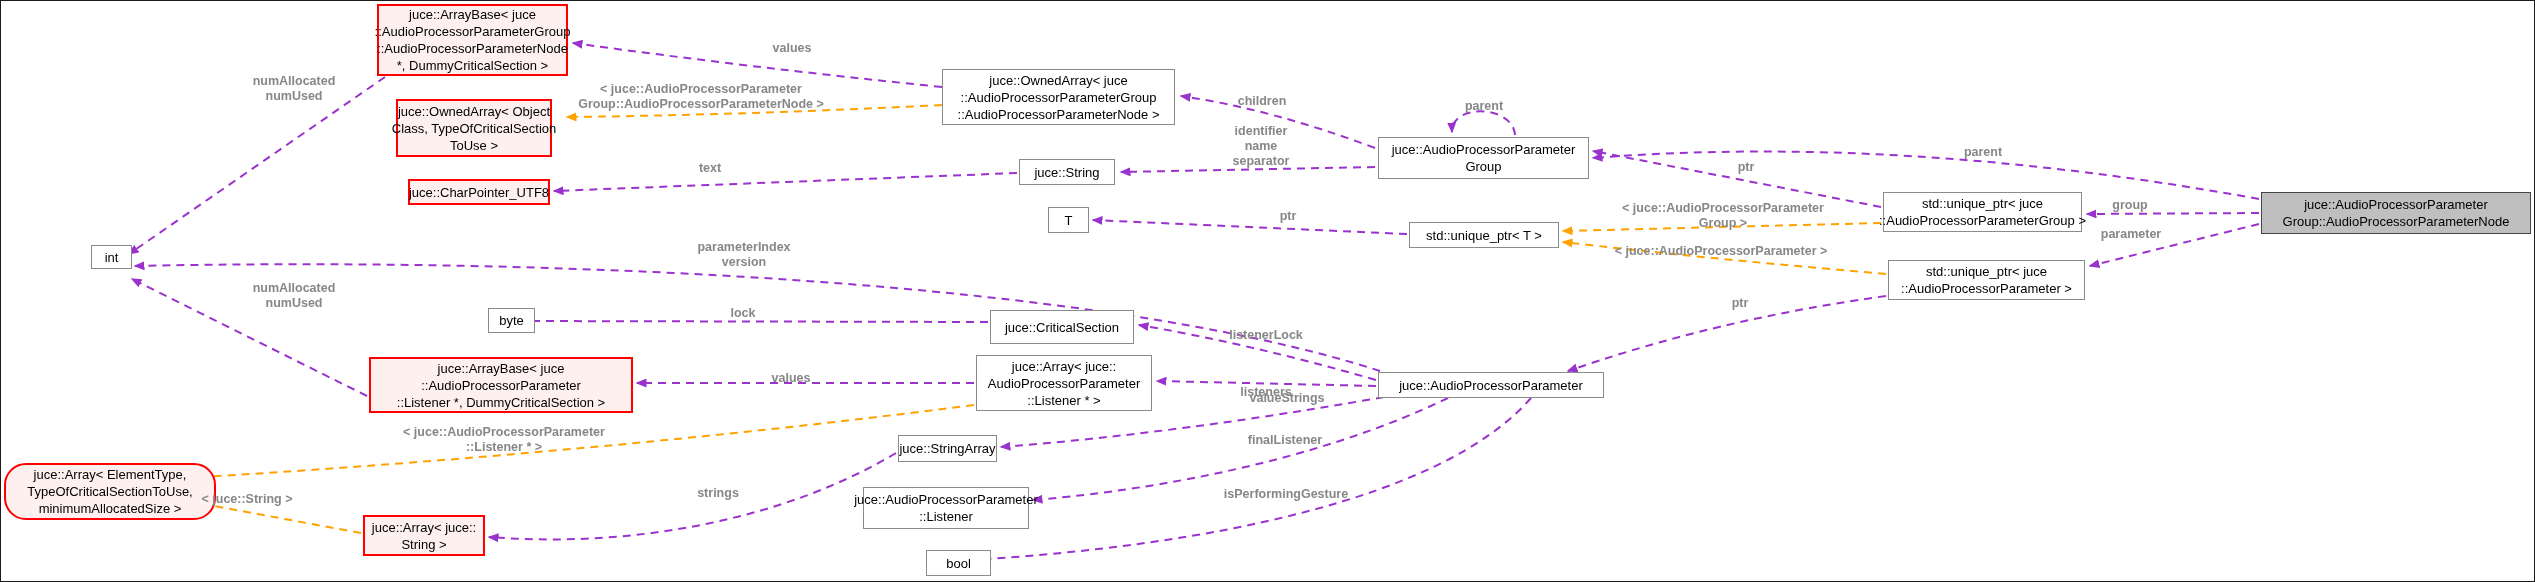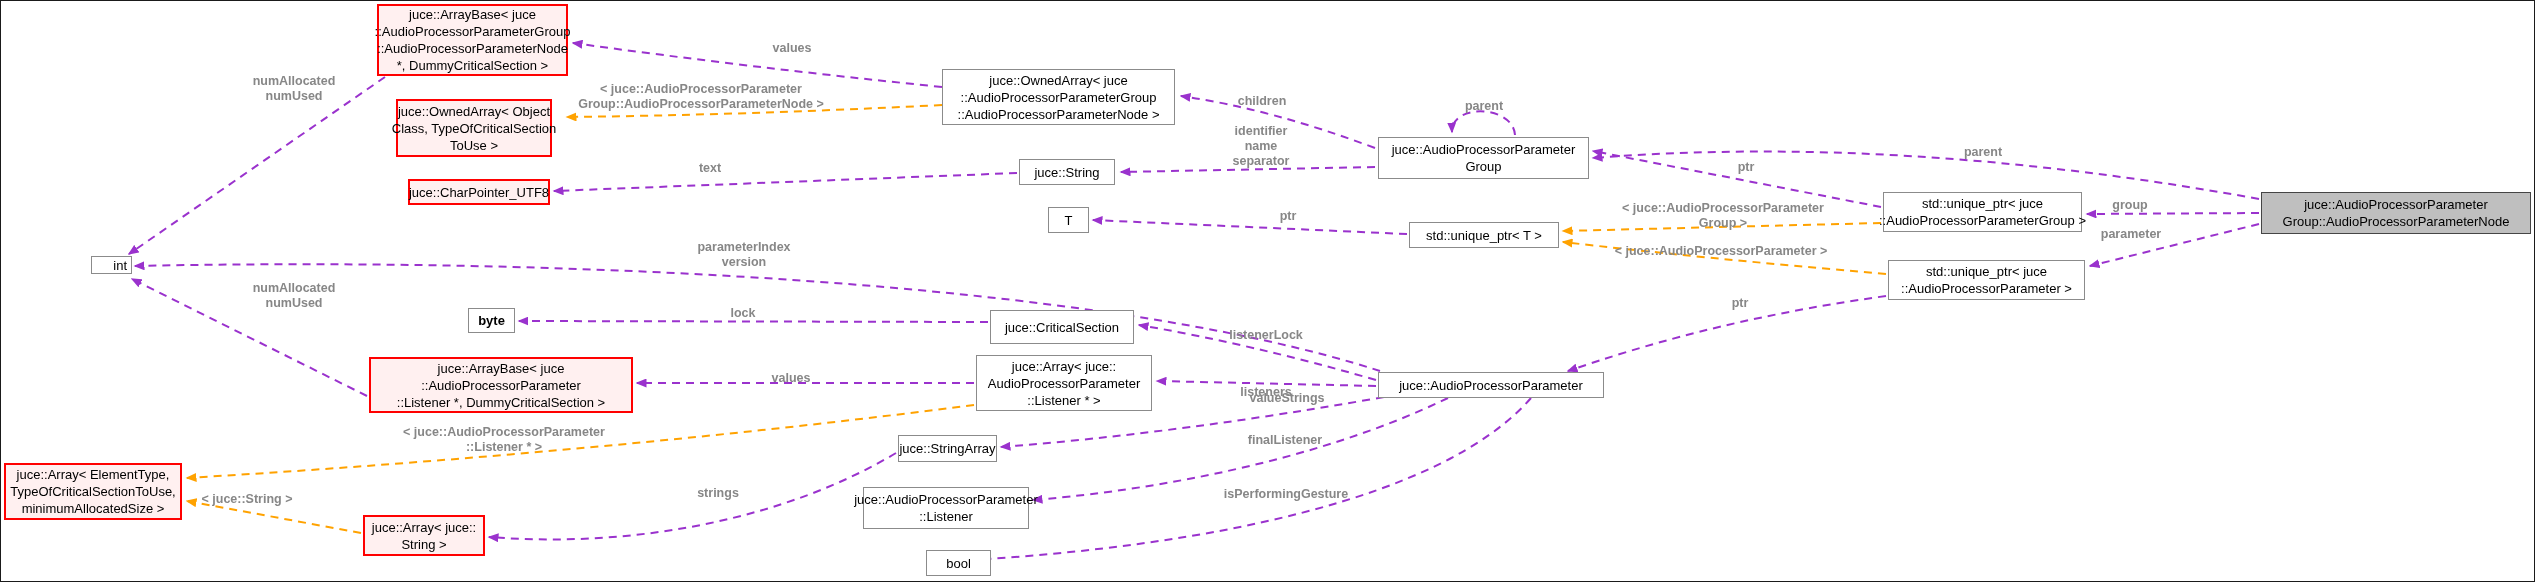--- a/index.html
+++ b/index.html
@@ -88,21 +88,21 @@
         <div>*, DummyCriticalSection &gt;</div>
       </div>
       <div class="node red" style="left: 395px; top: 98px; width: 156px; height: 58px;">
         <div>juce::OwnedArray&lt; Object</div>
         <div>Class, TypeOfCriticalSection</div>
         <div>ToUse &gt;</div>
       </div>
       <div class="node red" style="left: 407px; top: 178px; width: 142px; height: 26px;">
         <div>juce::CharPointer_UTF8</div>
       </div>
-      <div class="node plain" style="left: 90px; top: 255px; width: 41px; height: 18px; align-items: flex-end;">
+      <div class="node plain" style="left: 90px; top: 244px; width: 41px; height: 24px;">
         <div>int</div>
       </div>
       <div class="node plain" style="left: 941px; top: 68px; width: 233px; height: 56px;">
         <div>juce::OwnedArray&lt; juce</div>
         <div>::AudioProcessorParameterGroup</div>
         <div>::AudioProcessorParameterNode &gt;</div>
       </div>
       <div class="node plain" style="left: 1018px; top: 158px; width: 96px; height: 26px;">
         <div>juce::String</div>
       </div>
@@ -121,21 +121,21 @@
         <div>::AudioProcessorParameterGroup &gt;</div>
       </div>
       <div class="node focus" style="left: 2260px; top: 191px; width: 270px; height: 42px;">
         <div>juce::AudioProcessorParameter</div>
         <div>Group::AudioProcessorParameterNode</div>
       </div>
       <div class="node plain" style="left: 1887px; top: 259px; width: 197px; height: 40px;">
         <div>std::unique_ptr&lt; juce</div>
         <div>::AudioProcessorParameter &gt;</div>
       </div>
-      <div class="node plain" style="left: 467px; top: 307px; width: 47px; height: 25px; font-weight: bold;">
+      <div class="node plain" style="left: 487px; top: 307px; width: 47px; height: 25px;">
         <div>byte</div>
       </div>
       <div class="node plain" style="left: 989px; top: 309px; width: 144px; height: 34px;">
         <div>juce::CriticalSection</div>
       </div>
       <div class="node red" style="left: 368px; top: 356px; width: 264px; height: 56px;">
         <div>juce::ArrayBase&lt; juce</div>
         <div>::AudioProcessorParameter</div>
         <div>::Listener *, DummyCriticalSection &gt;</div>
       </div>
@@ -147,21 +147,21 @@
       <div class="node plain" style="left: 1377px; top: 371px; width: 226px; height: 26px;">
         <div>juce::AudioProcessorParameter</div>
       </div>
       <div class="node plain" style="left: 897px; top: 434px; width: 99px; height: 27px;">
         <div>juce::StringArray</div>
       </div>
       <div class="node plain" style="left: 862px; top: 486px; width: 166px; height: 42px;">
         <div>juce::AudioProcessorParameter</div>
         <div>::Listener</div>
       </div>
-      <div class="node red" style="left: 3px; top: 462px; width: 178px; height: 57px;">
+      <div class="node red" style="left: 3px; top: 462px; width: 212px; height: 57px; border-radius: 22px;">
         <div>juce::Array&lt; ElementType,</div>
         <div>TypeOfCriticalSectionToUse,</div>
         <div>minimumAllocatedSize &gt;</div>
       </div>
       <div class="node red" style="left: 362px; top: 514px; width: 122px; height: 41px;">
         <div>juce::Array&lt; juce::</div>
         <div>String &gt;</div>
       </div>
       <div class="node plain" style="left: 925px; top: 549px; width: 65px; height: 26px;">
         <div>bool</div>

